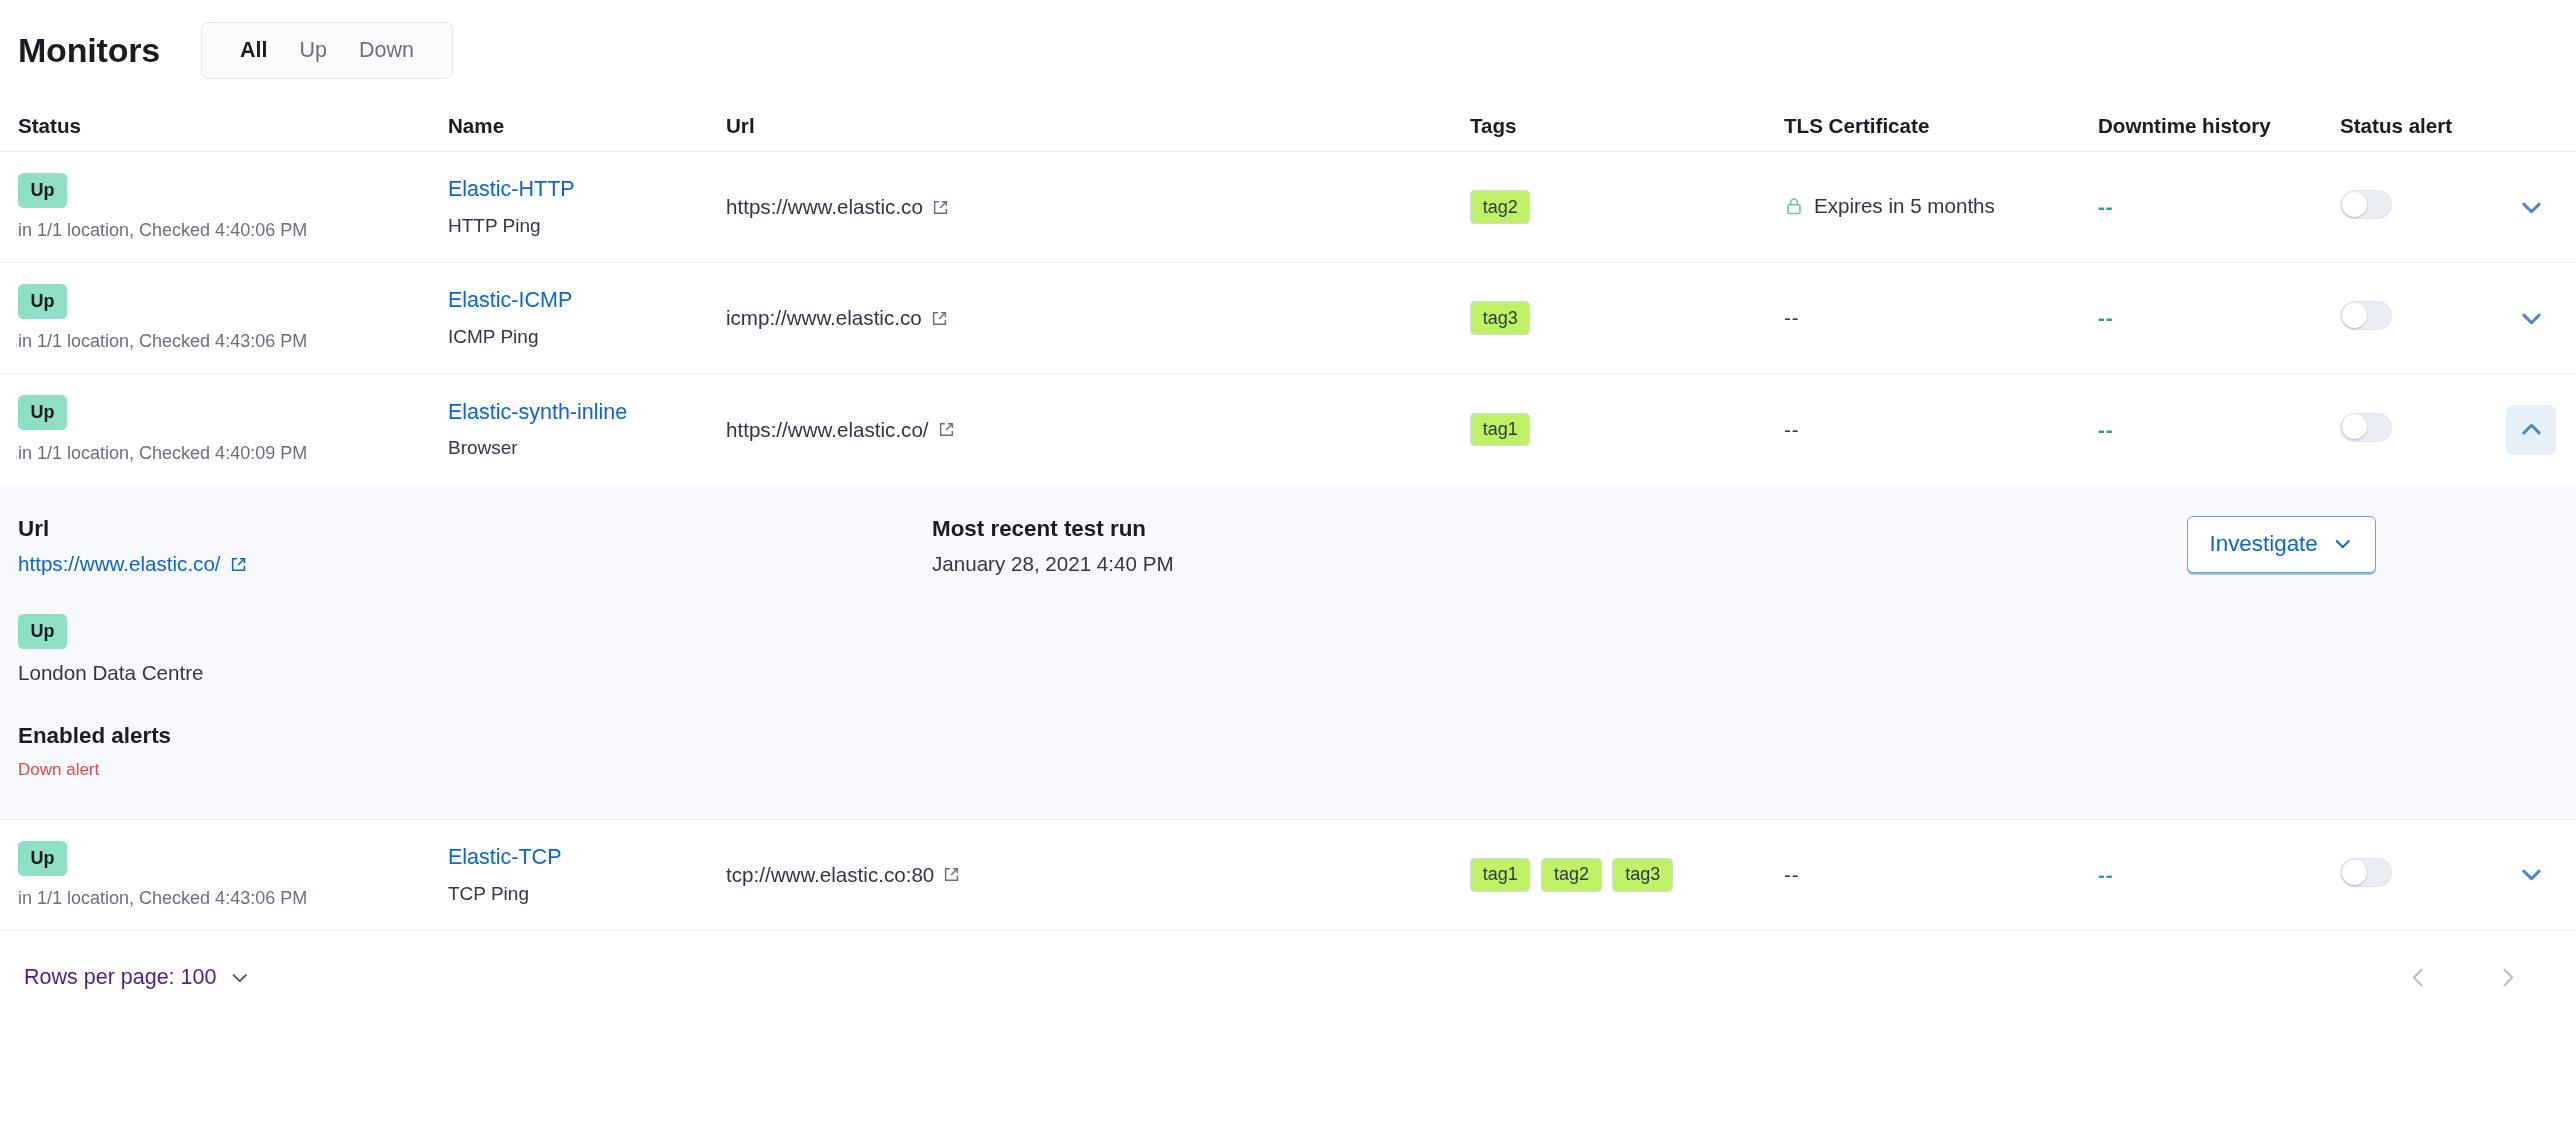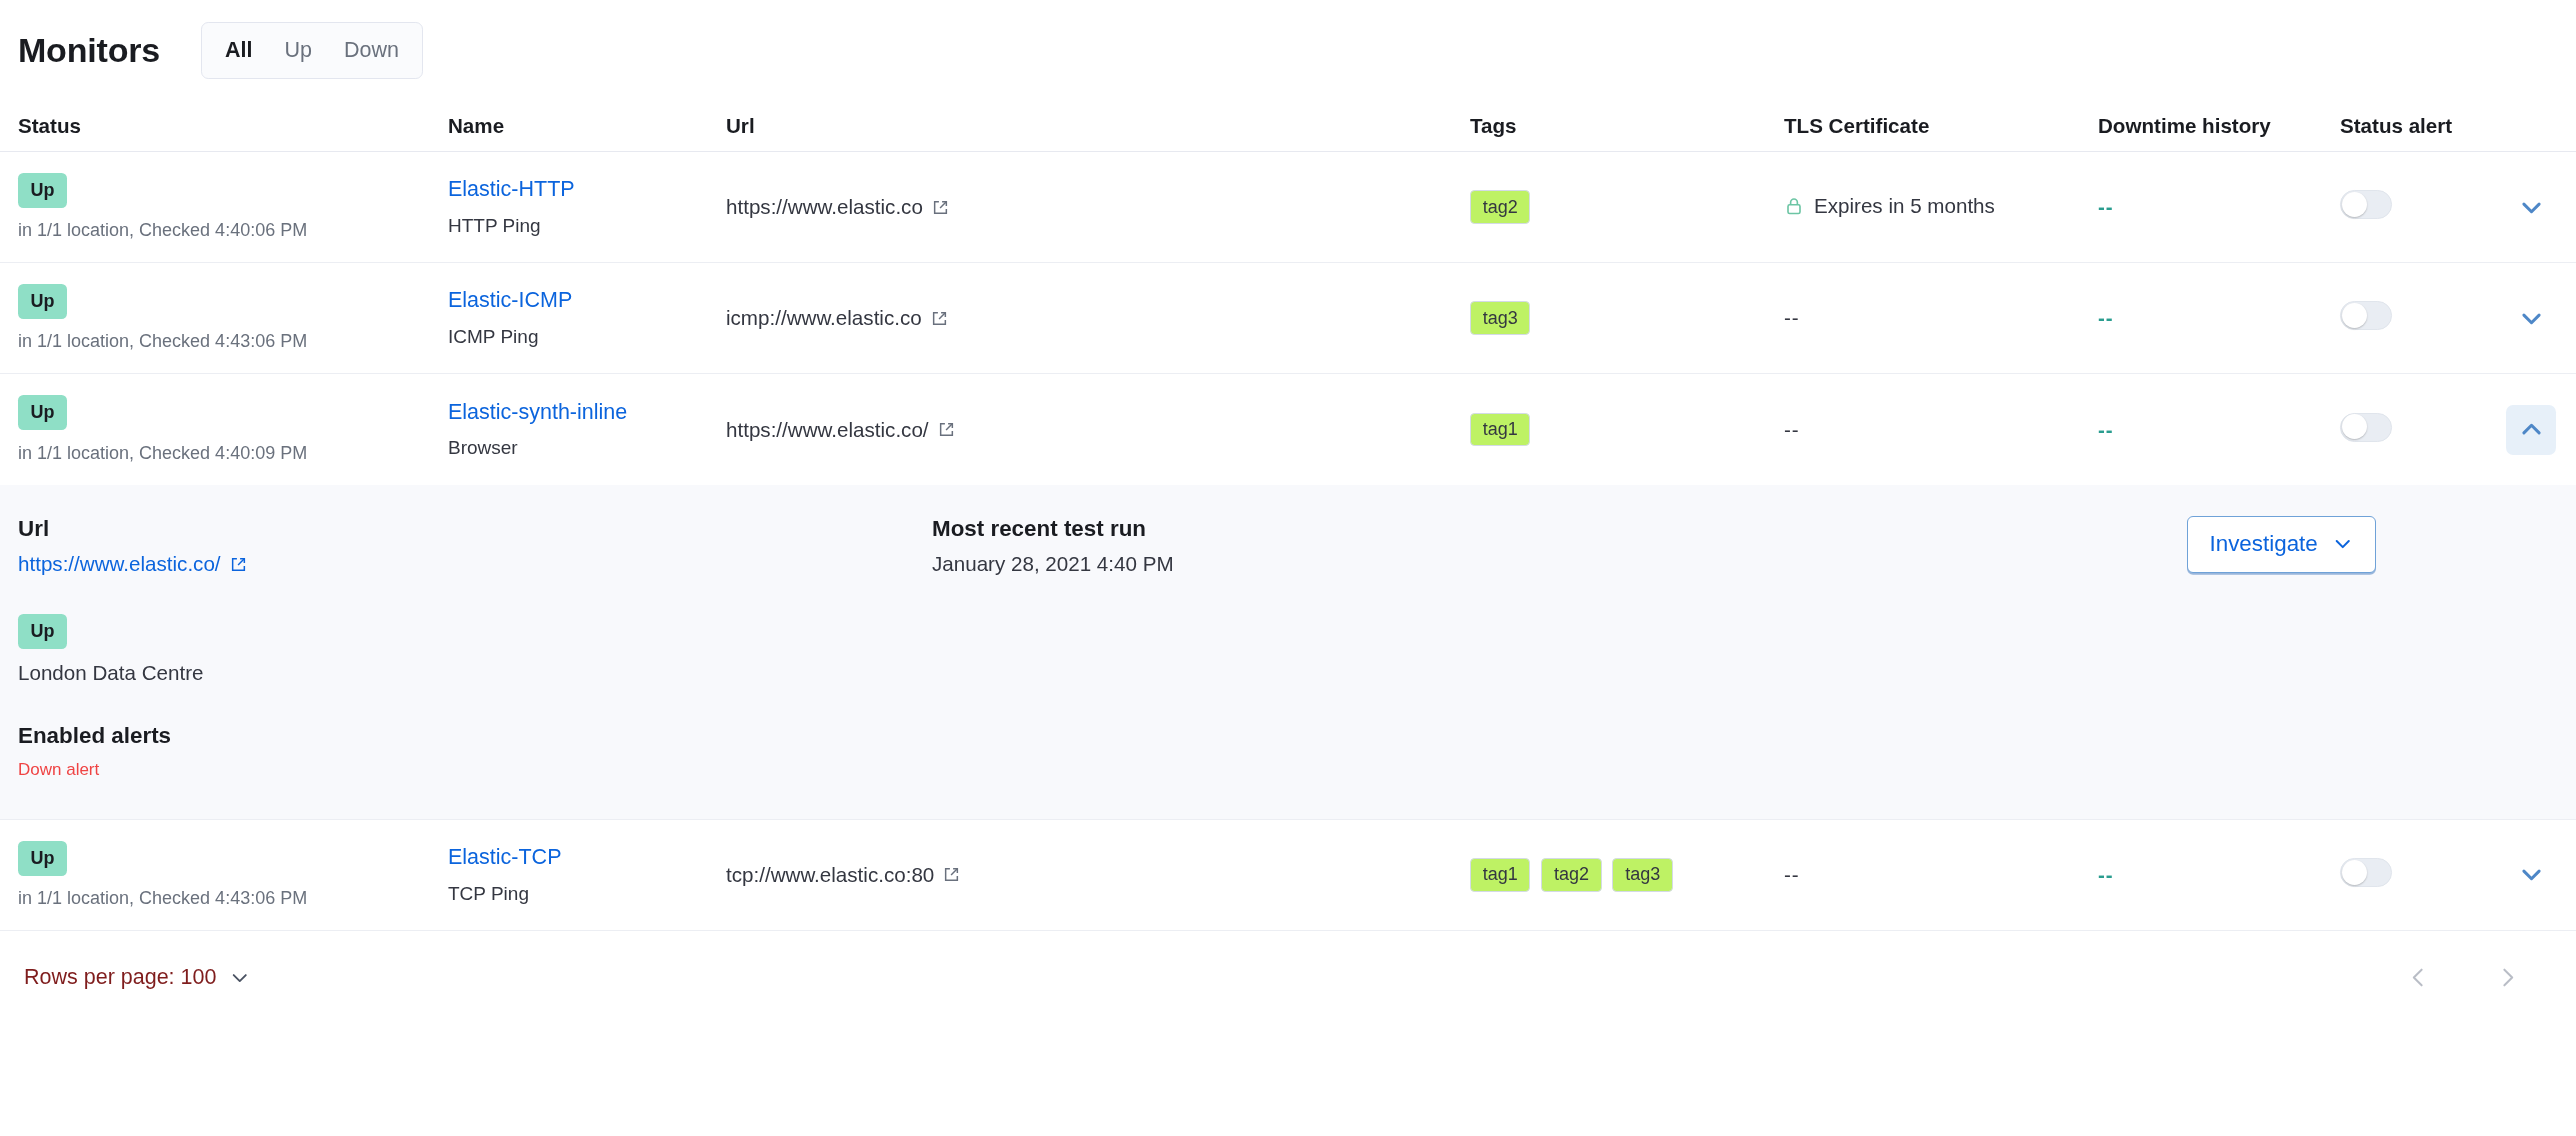--- a/index.html
+++ b/index.html
@@ -30,21 +30,21 @@
     letter-spacing: -0.2px;
     margin-right: 41px;
   }
   .filter-group {
     display: inline-flex;
     align-items: center;
     border: 0.9px solid #e3e6ef;
     border-radius: 7.2px;
     background: #fafbfd;
     height: 57px;
-    padding: 0 7px;
+    padding: 0 22px;
   }
   .filter-btn {
     font-size: 21.5px;
     color: #6a717d;
     padding: 0 16px;
     line-height: 1;
     cursor: pointer;
     background: none;
     border: none;
     font-family: inherit;
@@ -231,21 +231,21 @@
     display: flex;
     align-items: center;
     justify-content: space-between;
     padding: 30.5px 52px 0 18px;
   }
   .rows-per-page {
     display: inline-flex;
     align-items: center;
     gap: 12.5px;
     font-size: 21.5px;
-    color: #7f1d1d;
+    color: #4c1d95;
     cursor: pointer;
     background: none; border: none; font-family: inherit;
   }
   .rows-per-page svg { width: 21.5px; height: 21.5px; display: block; color: #4b5363; }
   .pager { display: flex; align-items: center; gap: 57px; }
   .pager-btn {
     background: none; border: none; cursor: pointer;
     color: #b9bdc6; display: inline-flex; align-items: center; justify-content: center;
     padding: 3.6px;
   }

